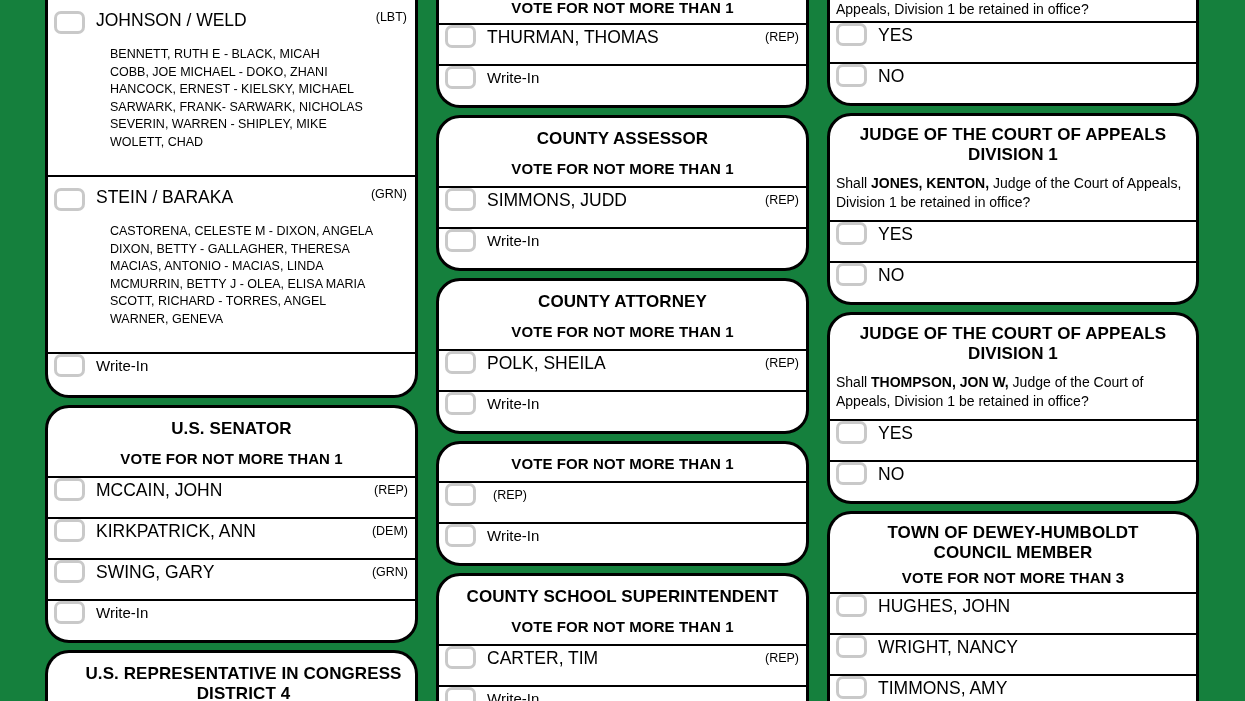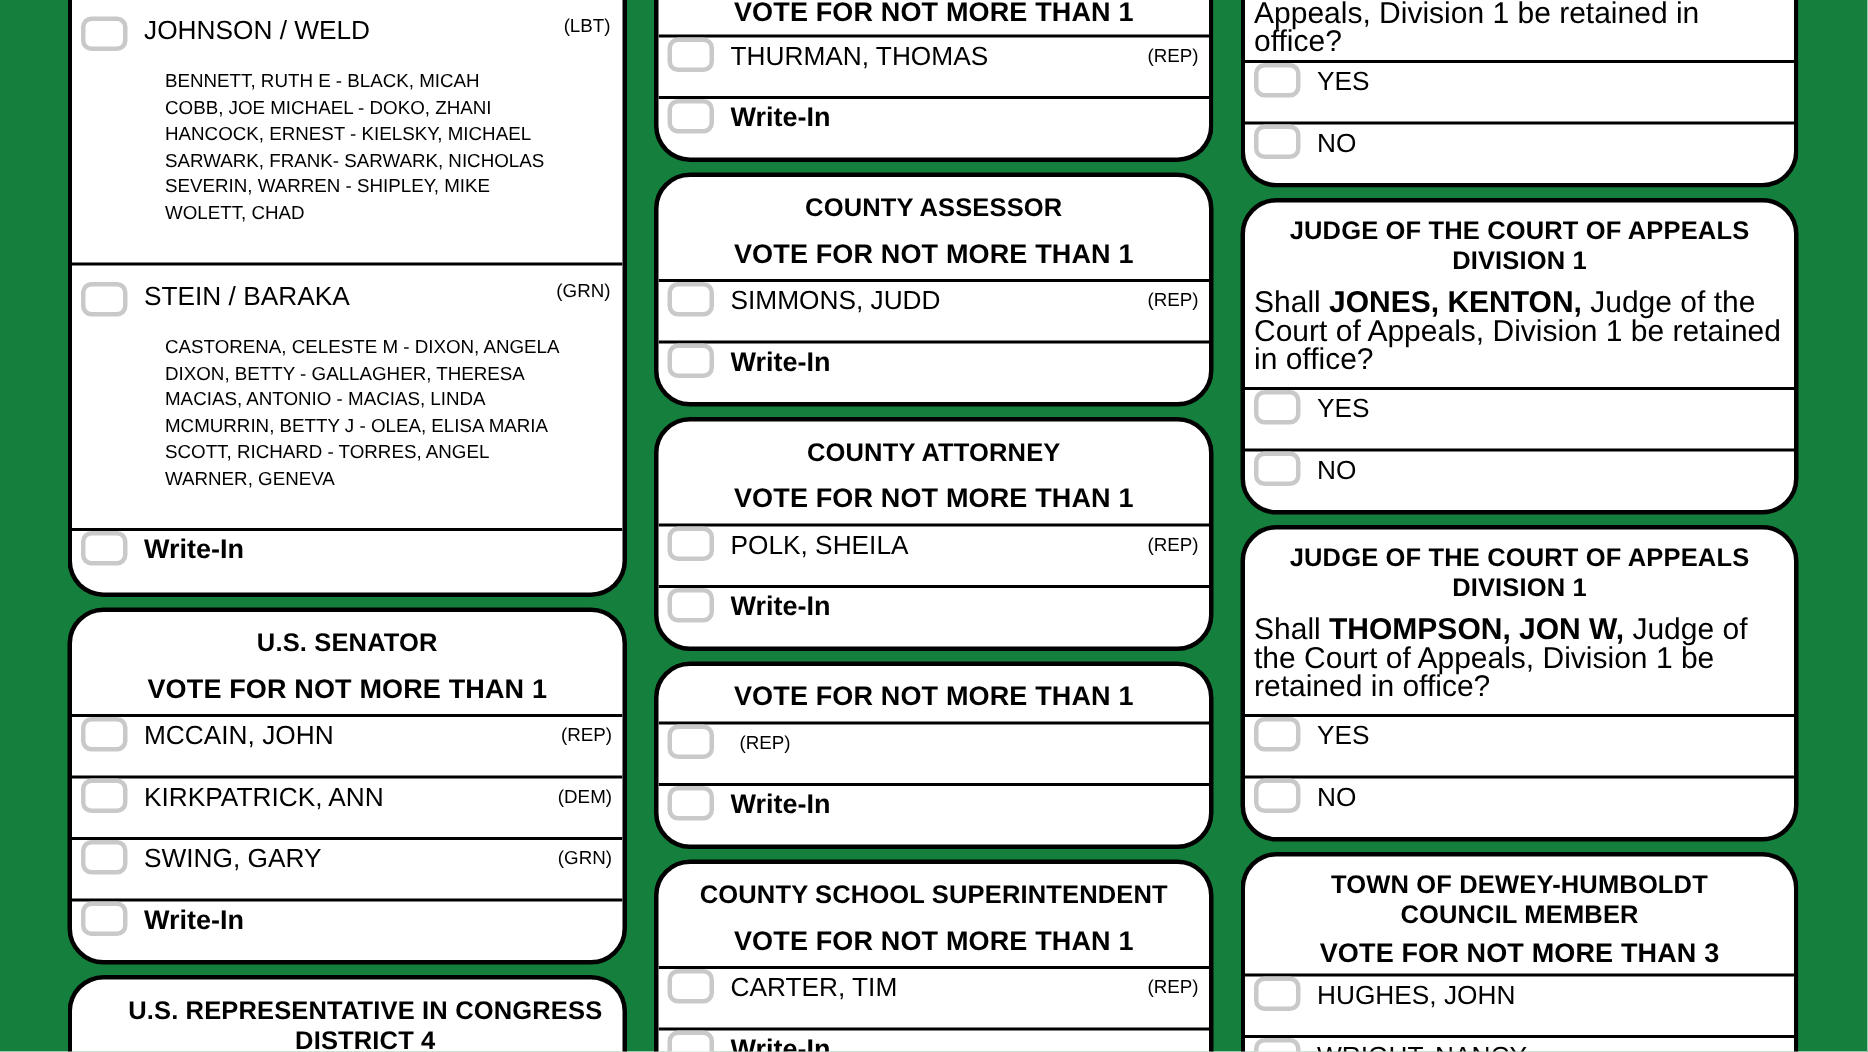--- a/index.html
+++ b/index.html
@@ -53,29 +53,29 @@
     text-align: center;
     font-weight: bold;
     font-size: 17px;
     line-height: 20px;
     padding: 11px 8px 0 8px;
     letter-spacing: 0.1px;
   }
   .contest-instruction {
     text-align: center;
     font-weight: bold;
-    font-size: 18px;
+    font-size: 15px;
     line-height: 16px;
     padding: 12px 8px 9px 8px;
     letter-spacing: 0.1px;
   }
   .contest-instruction.tight { padding-top: 8px; padding-bottom: 7px; }
 
   .retention-question {
-    font-size: 20px;
+    font-size: 14px;
     line-height: 19px;
     padding: 9px 6px 8px 6px;
   }
   .retention-question .rname { font-weight: bold; }
 
   
   .choice {
     display: flex;
     align-items: center;
     border-top: 2px solid #000;
@@ -95,22 +95,21 @@
   }
 
   .cname {
     flex: 1 1 auto;
     font-size: 17.5px;
     line-height: 20px;
     white-space: nowrap;
     overflow: hidden;
   }
   .cname.small {
-    font-size: 18px;
-    font-weight: bold;
+    font-size: 15px;
   }
   .party {
     flex: 0 0 auto;
     font-size: 12.5px;
     line-height: 14px;
     padding-left: 6px;
   }
 
   
   .slate {

